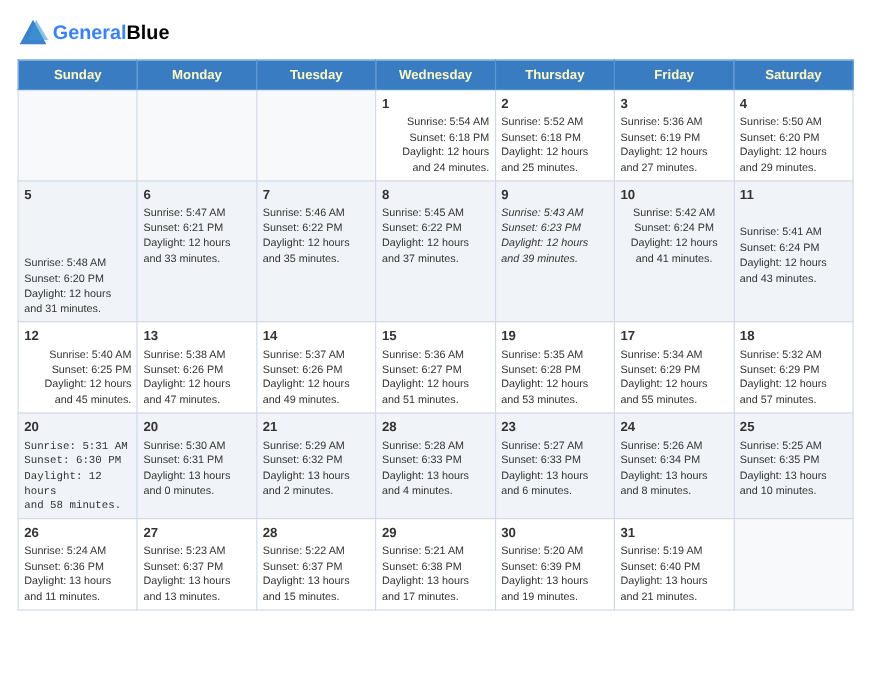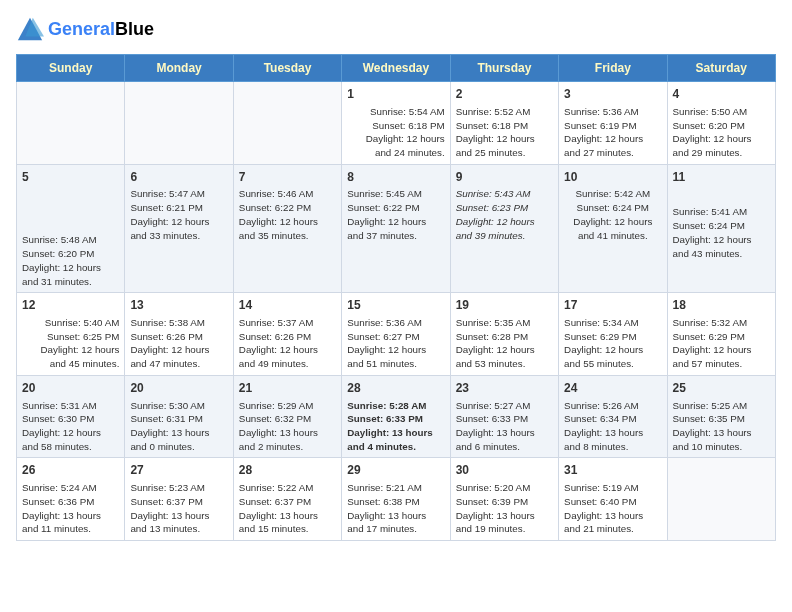--- a/index.html
+++ b/index.html
@@ -243,42 +243,42 @@
           <span class="day-number">18</span>
           <div class="day-info" style="white-space: pre-line;">Sunrise: 5:32 AM
 Sunset: 6:29 PM
 Daylight: 12 hours
 and 57 minutes.</div>
         </td>
       </tr>
       <tr>
         <td>
           <span class="day-number">20</span>
-          <div class="day-info" style="white-space: pre-line;">Sunrise: 5:31 AM
+          <div class="day-info" style="white-space: pre-line; font-family: Liberation Mono, monospace;">Sunrise: 5:31 AM
 Sunset: 6:30 PM
 Daylight: 12 hours
 and 58 minutes.</div>
         </td>
         <td>
           <span class="day-number">20</span>
           <div class="day-info" style="white-space: pre-line;">Sunrise: 5:30 AM
 Sunset: 6:31 PM
 Daylight: 13 hours
 and 0 minutes.</div>
         </td>
         <td>
           <span class="day-number">21</span>
           <div class="day-info" style="white-space: pre-line;">Sunrise: 5:29 AM
 Sunset: 6:32 PM
 Daylight: 13 hours
 and 2 minutes.</div>
         </td>
         <td>
           <span class="day-number">28</span>
-          <div class="day-info" style="white-space: pre-line; font-weight: bold;">Sunrise: 5:28 AM
+          <div class="day-info" style="white-space: pre-line;">Sunrise: 5:28 AM
 Sunset: 6:33 PM
 Daylight: 13 hours
 and 4 minutes.</div>
         </td>
         <td>
           <span class="day-number">23</span>
           <div class="day-info" style="white-space: pre-line;">Sunrise: 5:27 AM
 Sunset: 6:33 PM
 Daylight: 13 hours
 and 6 minutes.</div>

